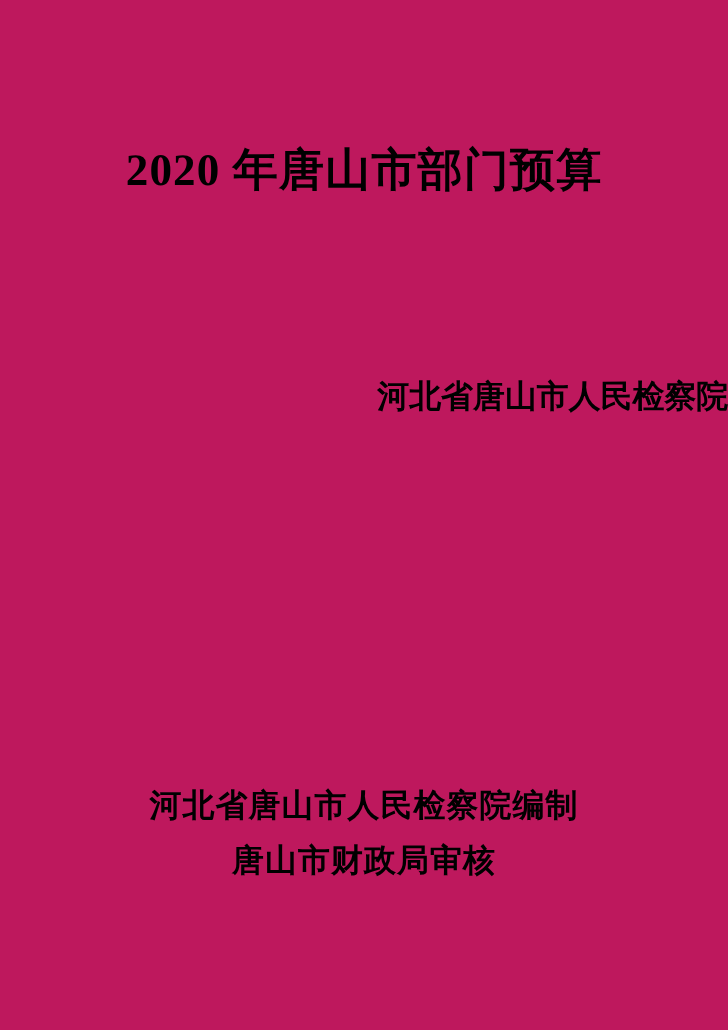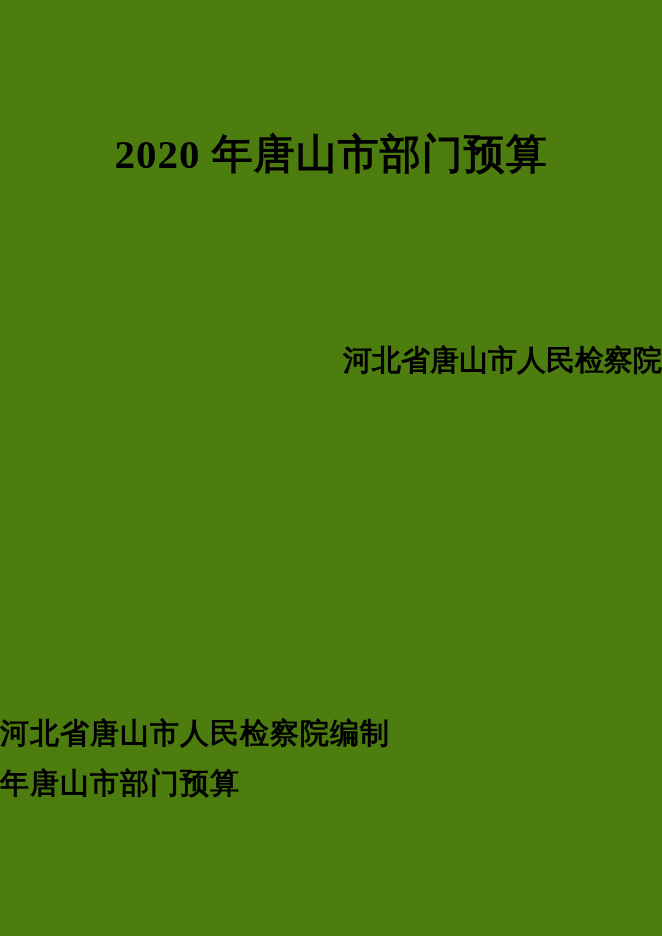--- a/index.html
+++ b/index.html
@@ -5,21 +5,21 @@
   html, body {
     margin: 0;
     padding: 0;
     background: #ffffff;
   }
   .page {
     position: relative;
     width: 662px;
     height: 936px;
     margin: 0 auto;
-    background: #4d7c0f;
+    background: #be185d;
     color: #000000;
     overflow: hidden;
     font-family: "Liberation Serif", "DejaVu Serif", serif;
   }
   .title {
     position: absolute;
     top: 128px;
     left: 0;
     width: 100%;
     margin: 0;
@@ -39,37 +39,37 @@
     font-size: 29px;
     font-weight: bold;
     letter-spacing: 0px;
     white-space: nowrap;
   }
   .footer-block {
     position: absolute;
     top: 708px;
     left: 0;
     width: 100%;
-    text-align: left;
+    text-align: center;
   }
   .footer-line {
     font-size: 29px;
     font-weight: bold;
     line-height: 50px;
     letter-spacing: 1px;
     white-space: nowrap;
   }
 </style>
 </head>
 <body>
 
 <div class="page">
 
   <h1 class="title">2020 年唐山市部门预算</h1>
 
   <div class="department">河北省唐山市人民检察院</div>
 
   <div class="footer-block">
     <div class="footer-line">河北省唐山市人民检察院编制</div>
-    <div class="footer-line">年唐山市部门预算</div>
+    <div class="footer-line">唐山市财政局审核</div>
   </div>
 
 </div>
 
 </body></html>

